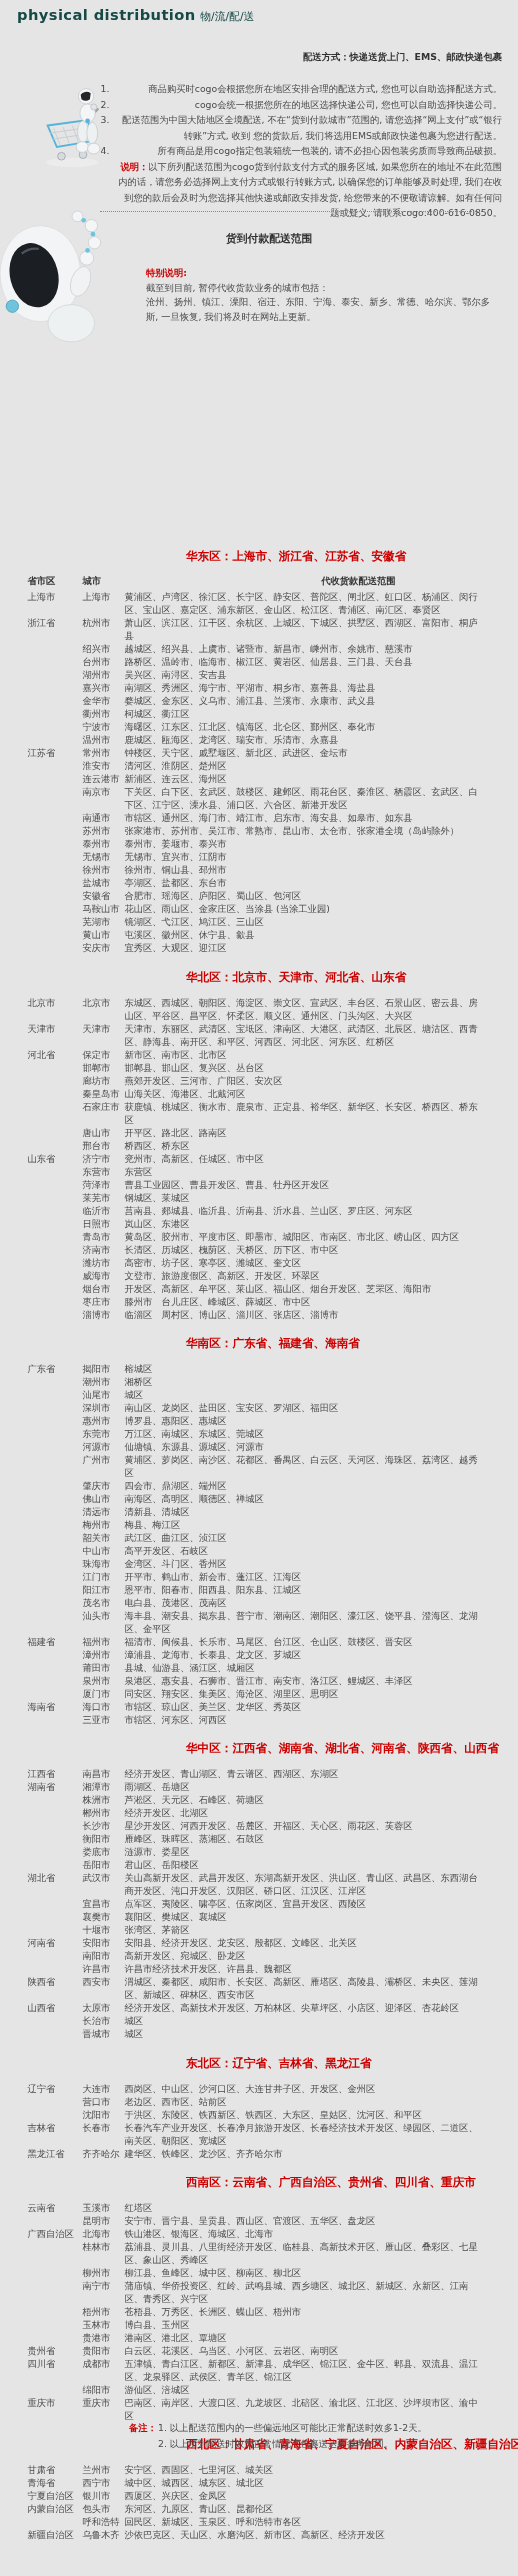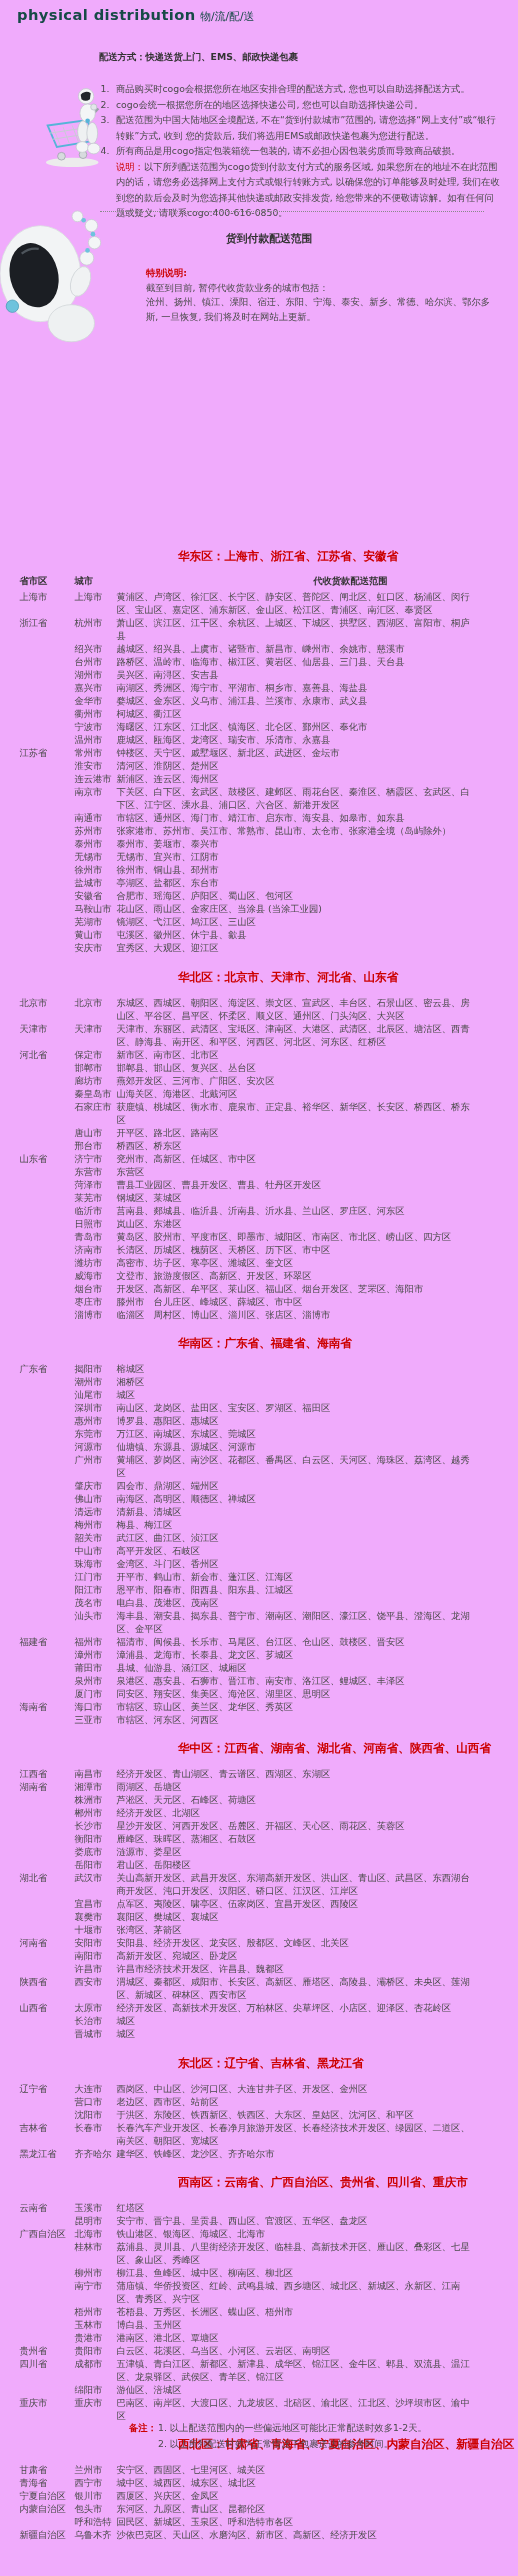--- a/index.html
+++ b/index.html
@@ -1,39 +1,39 @@
 <!DOCTYPE html>
 <html style="font-size:12.4px"><head>
 <meta charset="utf-8">
 <style>
   html,body{margin:0;padding:0;background:#fff;}
   body{font-family:"DejaVu Sans","Liberation Sans",sans-serif;color:#444;}
-  .page{position:relative;width:519px;height:2576px;margin:0 auto;background:#f0abfc;overflow:hidden;}
+  .page{position:relative;width:519px;height:2576px;margin:0 auto;background:#e5e5e5;overflow:hidden;}
   
   .title-row{position:absolute;left:17px;top:6.2px;white-space:nowrap;}
   .title-en{font-size:14.7px;font-weight:bold;color:#174a47;letter-spacing:0.4px;}
   .title-zh{font-size:10.8px;color:#174a47;margin-left:4.6px;}
-  .intro{position:absolute;left:0;top:51px;width:519px;}
+  .intro{position:absolute;left:0;top:51px;width:519px;text-align:right;}
   .robot-cart{position:absolute;left:43px;top:34px;}
   .intro-text{margin-left:99px;width:403px;}
   .ship-method{font-size:9.3px;font-weight:bold;color:#333;margin:0 0 17px 0;}
   .num-item{position:relative;padding-left:17px;font-size:9.3px;line-height:15.5px;color:#4a4a4a;}
   .num-item .num{position:absolute;left:1.5px;top:0;}
   .statement{font-size:9.3px;line-height:15.5px;color:#4a4a4a;margin:0 0 0 17px;}
   .red{color:#cc0000;}
-  .statement .red{font-weight:normal;}
+  .statement .red{font-weight:bold;}
   .dotted{position:absolute;left:100px;top:211px;width:384px;border-top:0.8px dotted #8a8a8a;}
   
   .cod{position:absolute;left:0;top:218px;width:519px;}
   .robot-head{position:absolute;left:0;top:-10.8px;}
   .cod-title{margin:14px 0 0 226px;font-size:10.8px;font-weight:bold;color:#333;}
   .special{margin:20px 0 0 146px;font-size:9.3px;line-height:14.7px;color:#4a4a4a;width:348px;}
   .special .label{font-weight:bold;}
   
-  .regions{position:absolute;left:0;top:533px;width:479px;}
+  .regions{position:absolute;left:8px;top:533px;width:479px;}
   .region-heading{margin:15.5px 0 10.8px 178px;font-size:11.6px;font-weight:bold;color:#cc0000;white-space:nowrap;}
   .trow{display:flex;font-size:9.3px;line-height:13px;color:#4a4a4a;}
   .trow .c1{width:55px;padding-left:19.4px;flex:none;}
   .trow .c2{width:42px;flex:none;}
   .trow .c3{flex:1;padding-right:4.6px;}
   .thead{font-weight:bold;color:#333;margin-bottom:3.1px;}
   .thead .c3{padding-left:110px;text-align:center;}
   
   .footer{position:absolute;left:11px;top:2420px;width:519px;font-size:9.3px;line-height:16.3px;color:#4a4a4a;}
   .footer .label{position:absolute;left:118px;top:0;font-weight:bold;}

